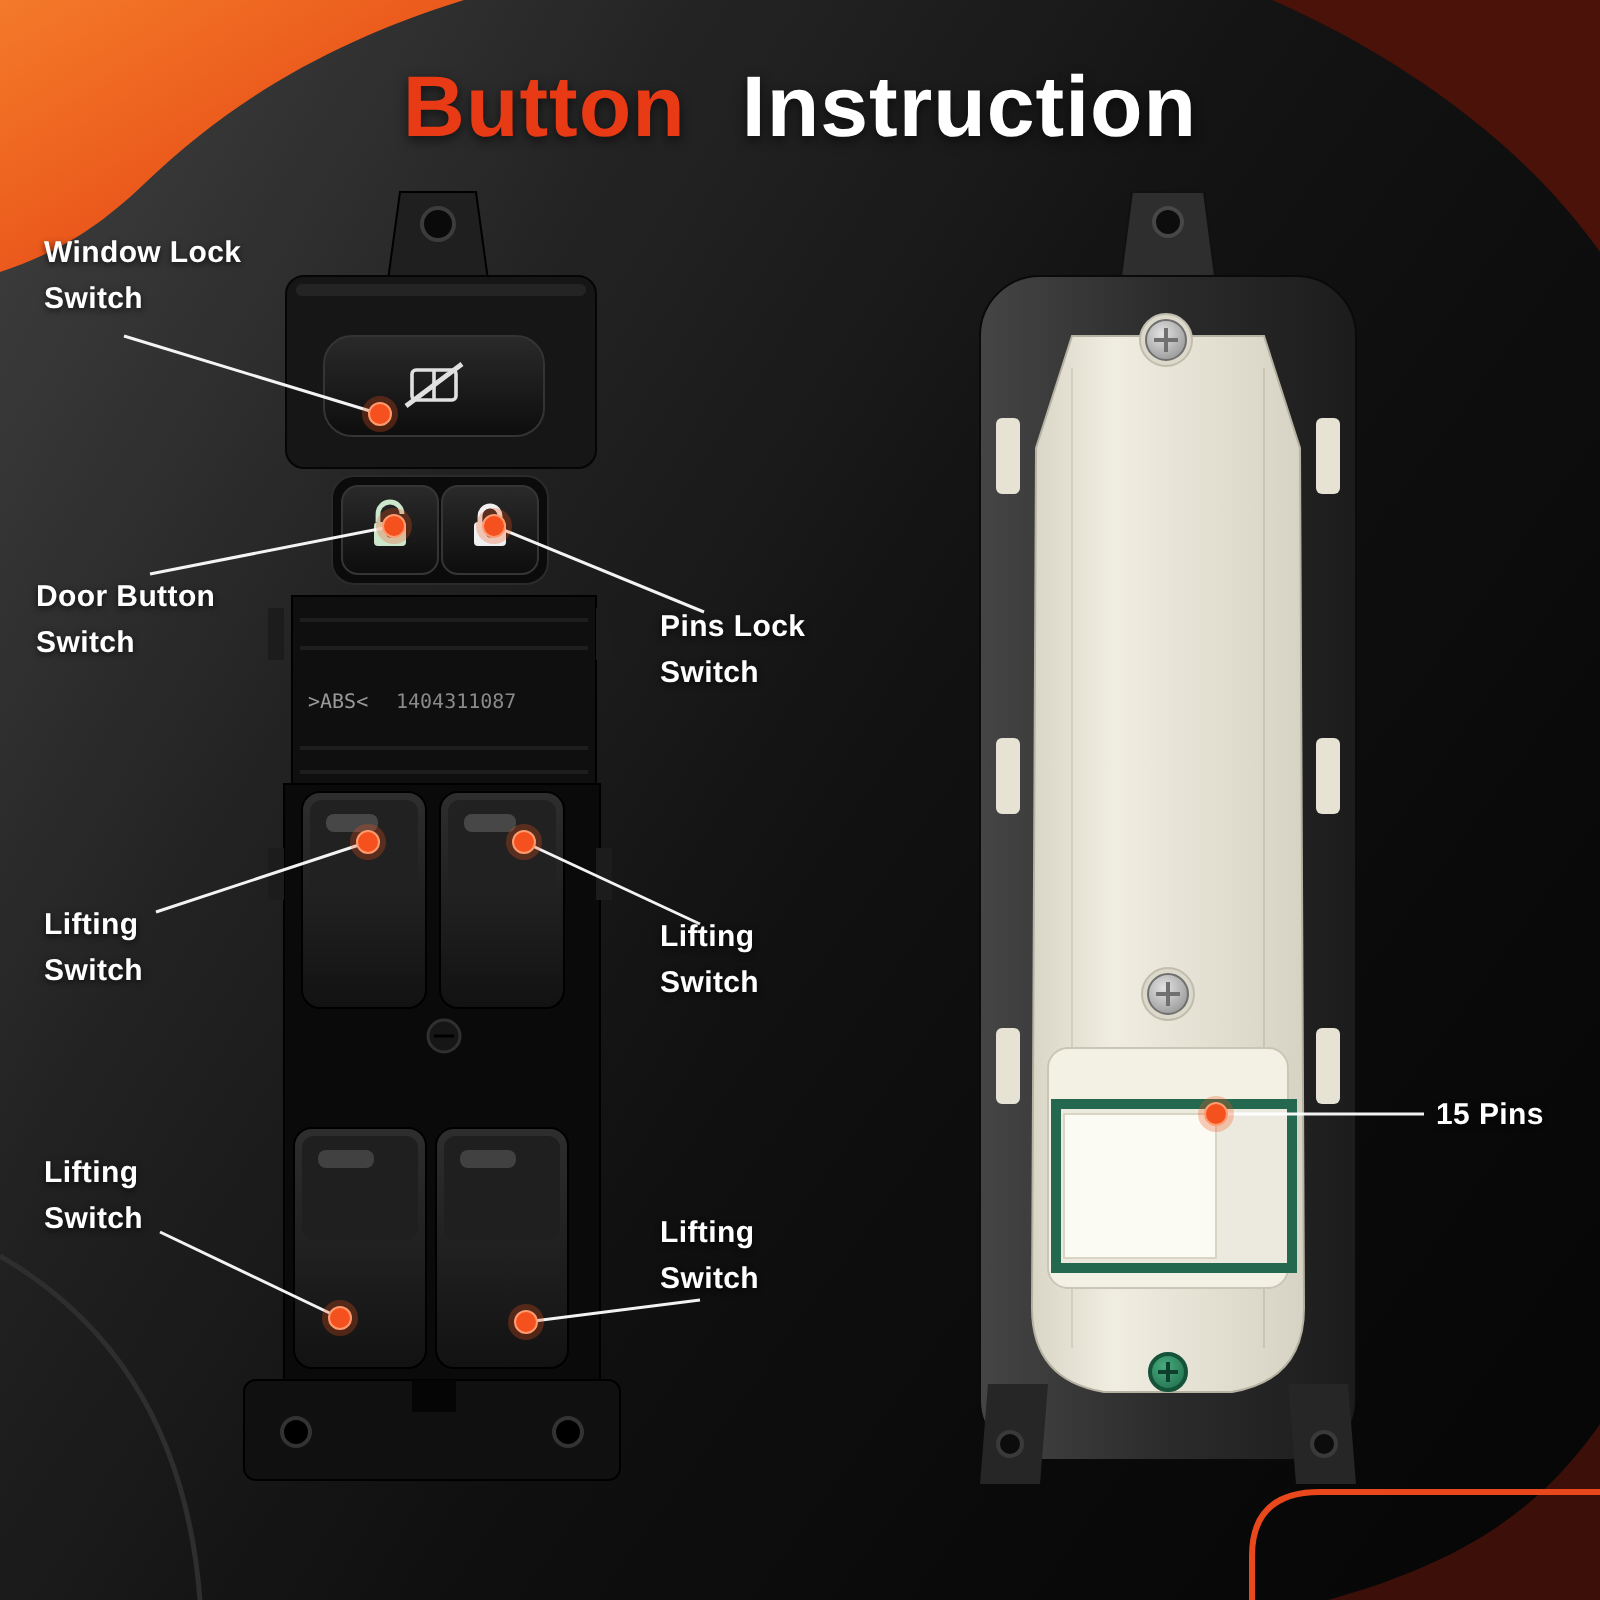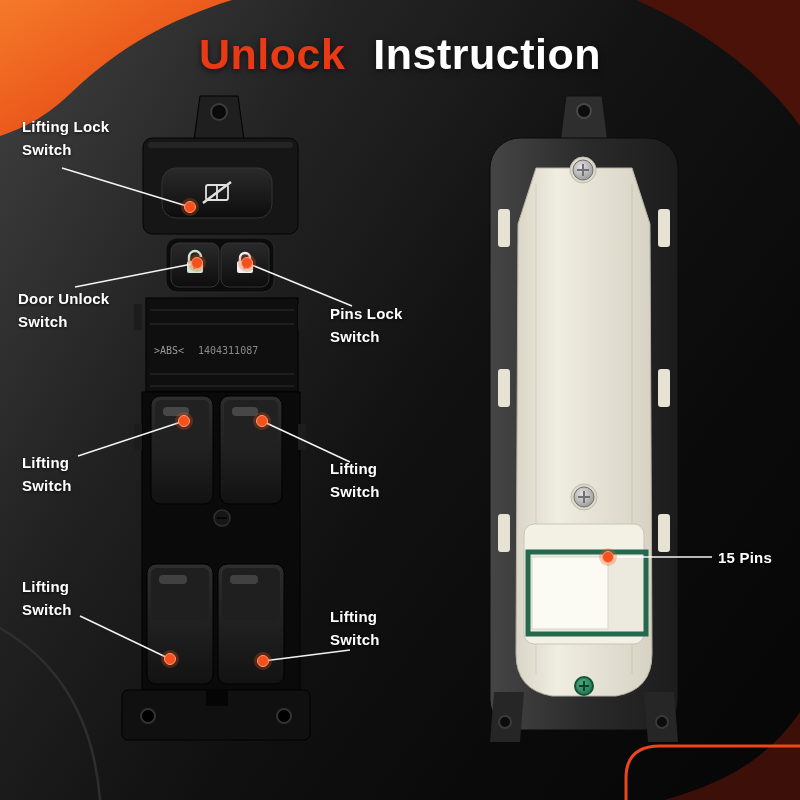--- a/index.html
+++ b/index.html
@@ -41,21 +41,21 @@
       </linearGradient>
     </defs>
     <path d="M0,0 L232,0 C168,20 118,48 72,92 C46,117 24,128 0,136 Z" fill="url(#og)"></path>
     <path d="M636,0 C700,28 762,72 800,126 L800,0 Z" fill="#4A1209"></path>
     <path d="M0,628 C62,664 94,722 100,800" stroke="#2E2E2E" stroke-width="2.5" fill="none"></path>
     <path d="M800,712 C772,752 736,780 664,800 L800,800 Z" fill="#3C1009"></path>
     <path d="M626,800 L626,778 Q626,746 660,746 L800,746" stroke="#E8481C" stroke-width="3" fill="none"></path>
   </svg>
 
   <div id="title">
-    <span class="hl">Unlock</span><span class="rest">Instruction</span>
+    <span class="hl">Button</span><span class="rest">Instruction</span>
   </div>
 
   <svg class="layer" style="left:118px;top:94px;" width="196" height="652" viewBox="0 0 196 652">
     <defs>
       <linearGradient id="btnG" x1="0" y1="0" x2="0" y2="1">
         <stop offset="0" stop-color="#2a2a2a"></stop>
           <stop offset="1" stop-color="#0d0d0d"></stop>
       </linearGradient>
       <linearGradient id="swG" x1="0" y1="0" x2="0" y2="1">
         <stop offset="0" stop-color="#2e2e2e"></stop>
@@ -225,22 +225,22 @@
         <circle class="ann-dot" cx="262" cy="421" r="5.5"></circle>
       <circle class="ann-glow" cx="170" cy="659" r="9"></circle>
         <circle class="ann-dot" cx="170" cy="659" r="5.5"></circle>
       <circle class="ann-glow" cx="263" cy="661" r="9"></circle>
         <circle class="ann-dot" cx="263" cy="661" r="5.5"></circle>
       <circle class="ann-glow" cx="608" cy="557" r="9"></circle>
         <circle class="ann-dot" cx="608" cy="557" r="5.5"></circle>
     </g>
   </svg>
 
-  <div class="label" style="left:22px;top:116px;width:112px;">Lifting Lock Switch</div>
-  <div class="label" style="left:18px;top:288px;width:112px;">Door Unlock Switch</div>
+  <div class="label" style="left:22px;top:116px;width:112px;">Window Lock Switch</div>
+  <div class="label" style="left:18px;top:288px;width:112px;">Door Button Switch</div>
   <div class="label" style="left:330px;top:303px;width:100px;">Pins Lock Switch</div>
   <div class="label" style="left:22px;top:452px;width:70px;">Lifting Switch</div>
   <div class="label" style="left:330px;top:458px;width:70px;">Lifting Switch</div>
   <div class="label" style="left:22px;top:576px;width:70px;">Lifting Switch</div>
   <div class="label" style="left:330px;top:606px;width:70px;">Lifting Switch</div>
   <div class="label" style="left:718px;top:547px;width:80px;">15 Pins</div>
 
 </div>
 
 </body></html>

